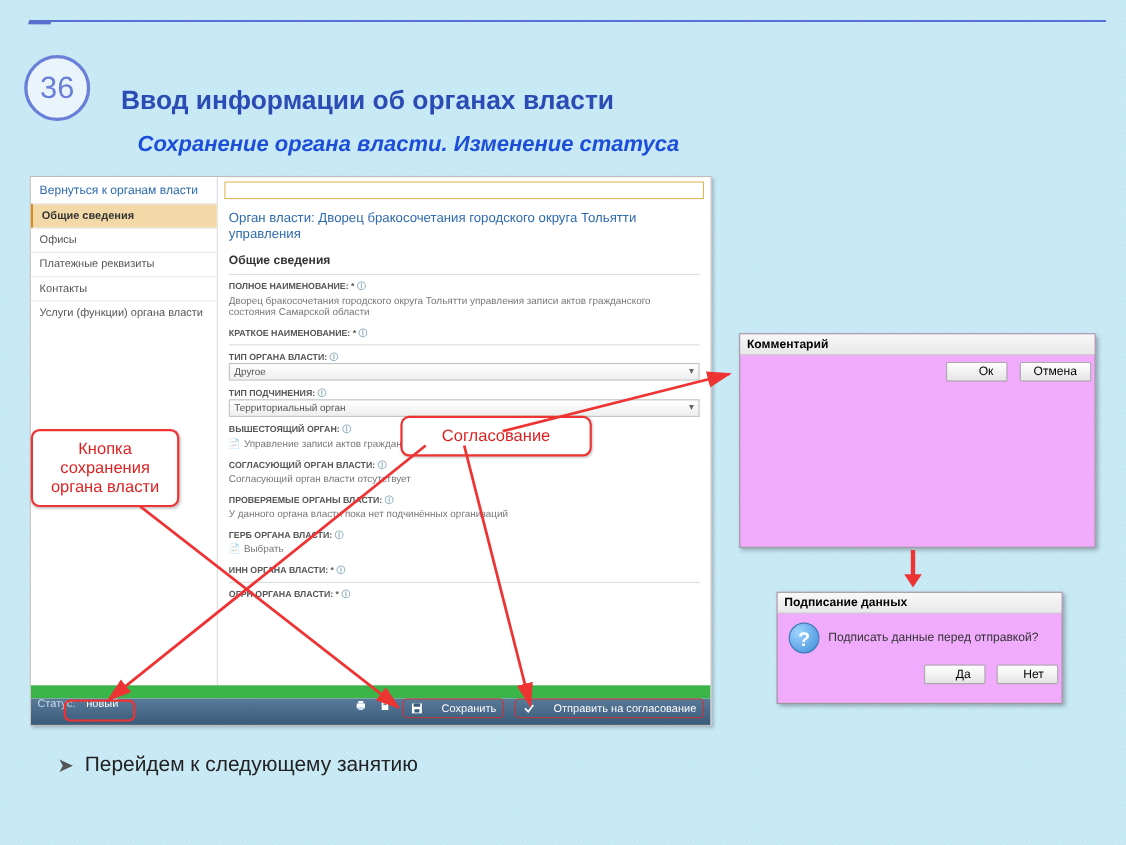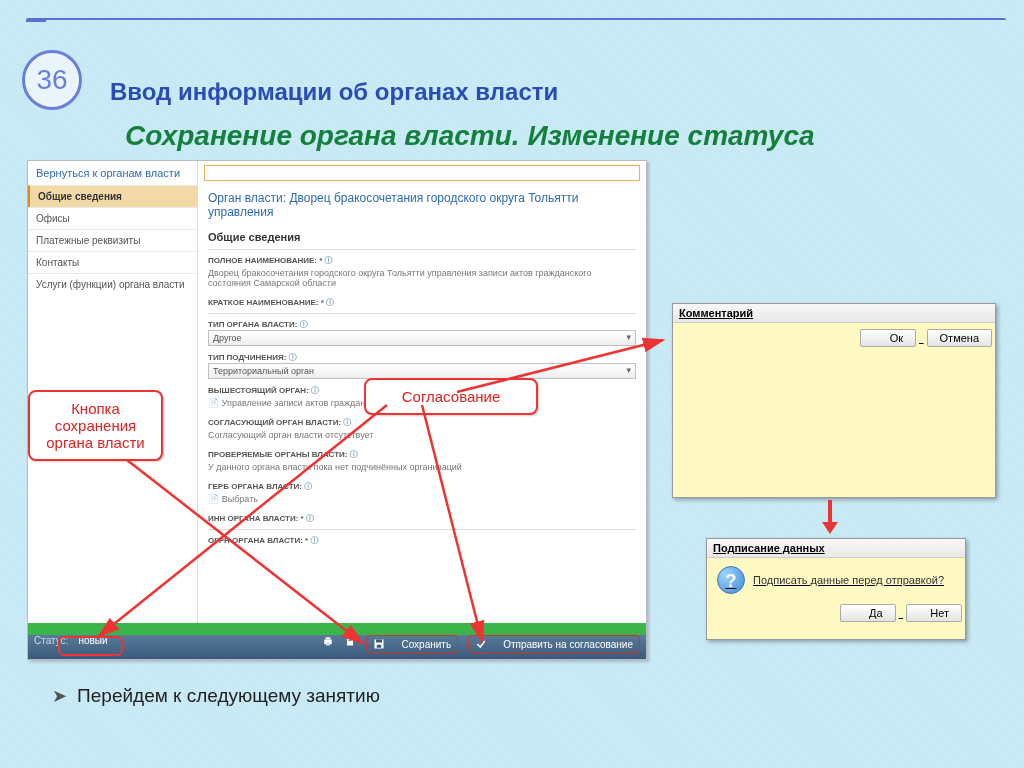--- a/index.html
+++ b/index.html
@@ -37,22 +37,22 @@
   .page-title {
     position: absolute;
     left: 110px; top: 78px;
     color: #2b4bb5;
     font-size: 24px;
     font-weight: bold;
   }
   .page-subtitle {
     position: absolute;
     left: 125px; top: 120px;
-    color: #15803d;
-    font-size: 28px;
+    color: #1d4ed8;
+    font-size: 20px;
     font-style: italic;
     font-weight: bold;
   }
   .main-app {
     position: absolute;
     left: 27px; top: 160px;
     width: 620px; height: 500px;
     background: #fff;
     border: 1px solid #bbb;
     box-shadow: 2px 2px 3px rgba(0,0,0,0.2);
@@ -152,24 +152,23 @@
     color: #d22;
     font-size: 15px;
     text-align: center;
     box-shadow: 1px 1px 2px rgba(0,0,0,0.2);
   }
   .callout.left { left: 28px; top: 390px; width: 135px; }
   .callout.mid  { left: 364px; top: 378px; width: 174px; }
 
   .dialog {
     position: absolute;
-    background: #fef9c3;
+    background: #f0abfc;
     border: 1px solid #999;
     box-shadow: 2px 2px 4px rgba(0,0,0,0.3);
-    text-decoration: underline;
   }
   .dialog.comment { left: 672px; top: 303px; width: 324px; height: 195px; }
   .dlg-title {
     background: linear-gradient(#f8f8f8,#e8e8e8);
     padding: 3px 6px; font-size: 11px; font-weight: bold;
     border-bottom: 1px solid #ccc;
   }
   .dlg-body { padding: 4px 6px; }
   .dlg-sublabel { font-size: 10px; color:#555; padding-bottom: 2px; }
   .dlg-textarea {

